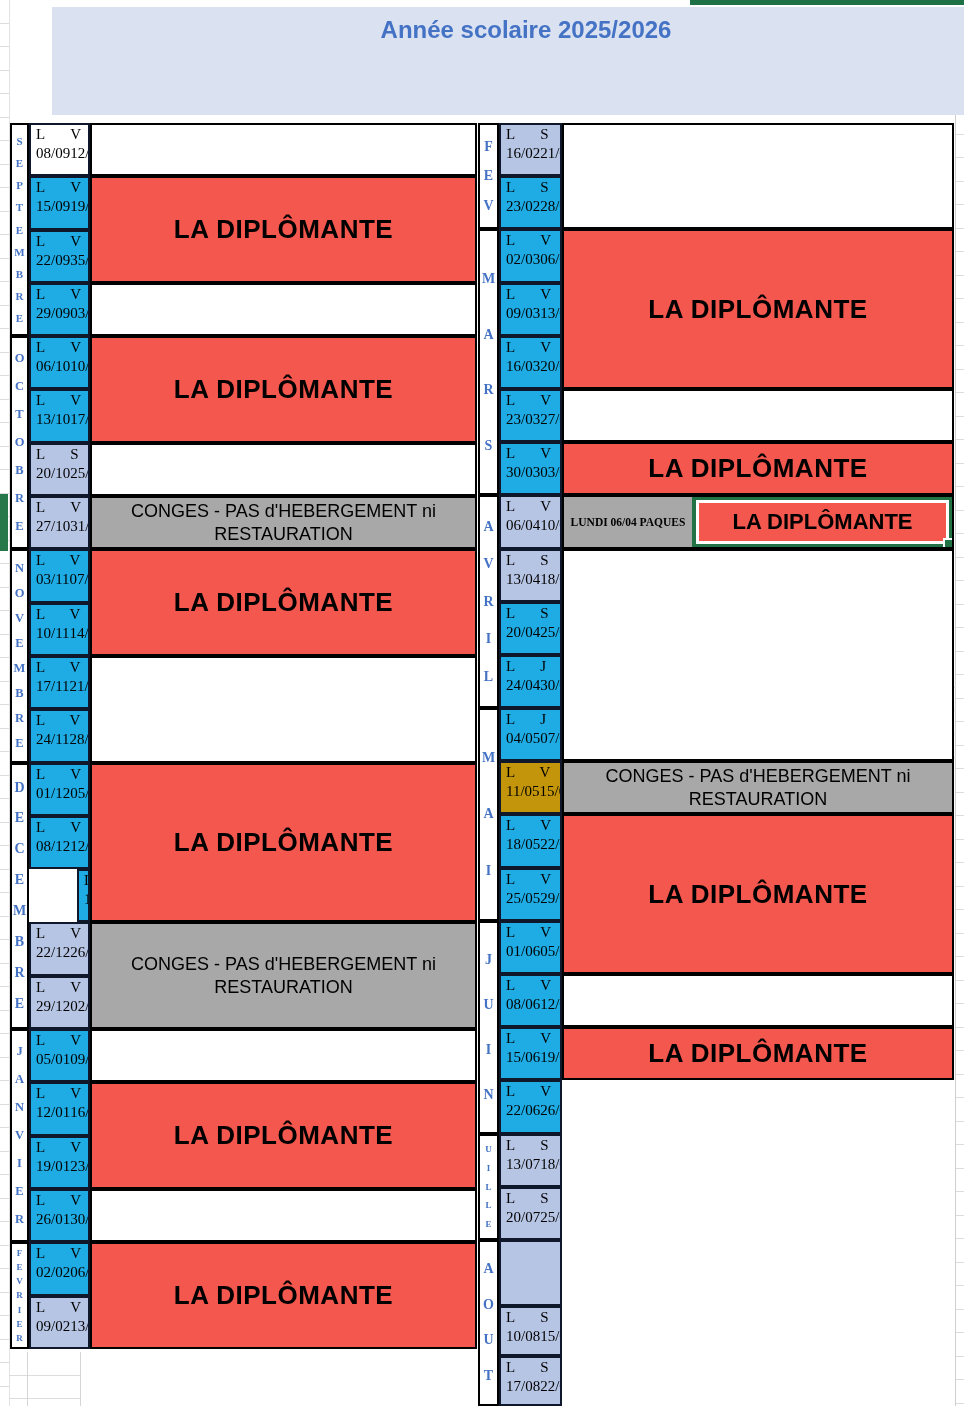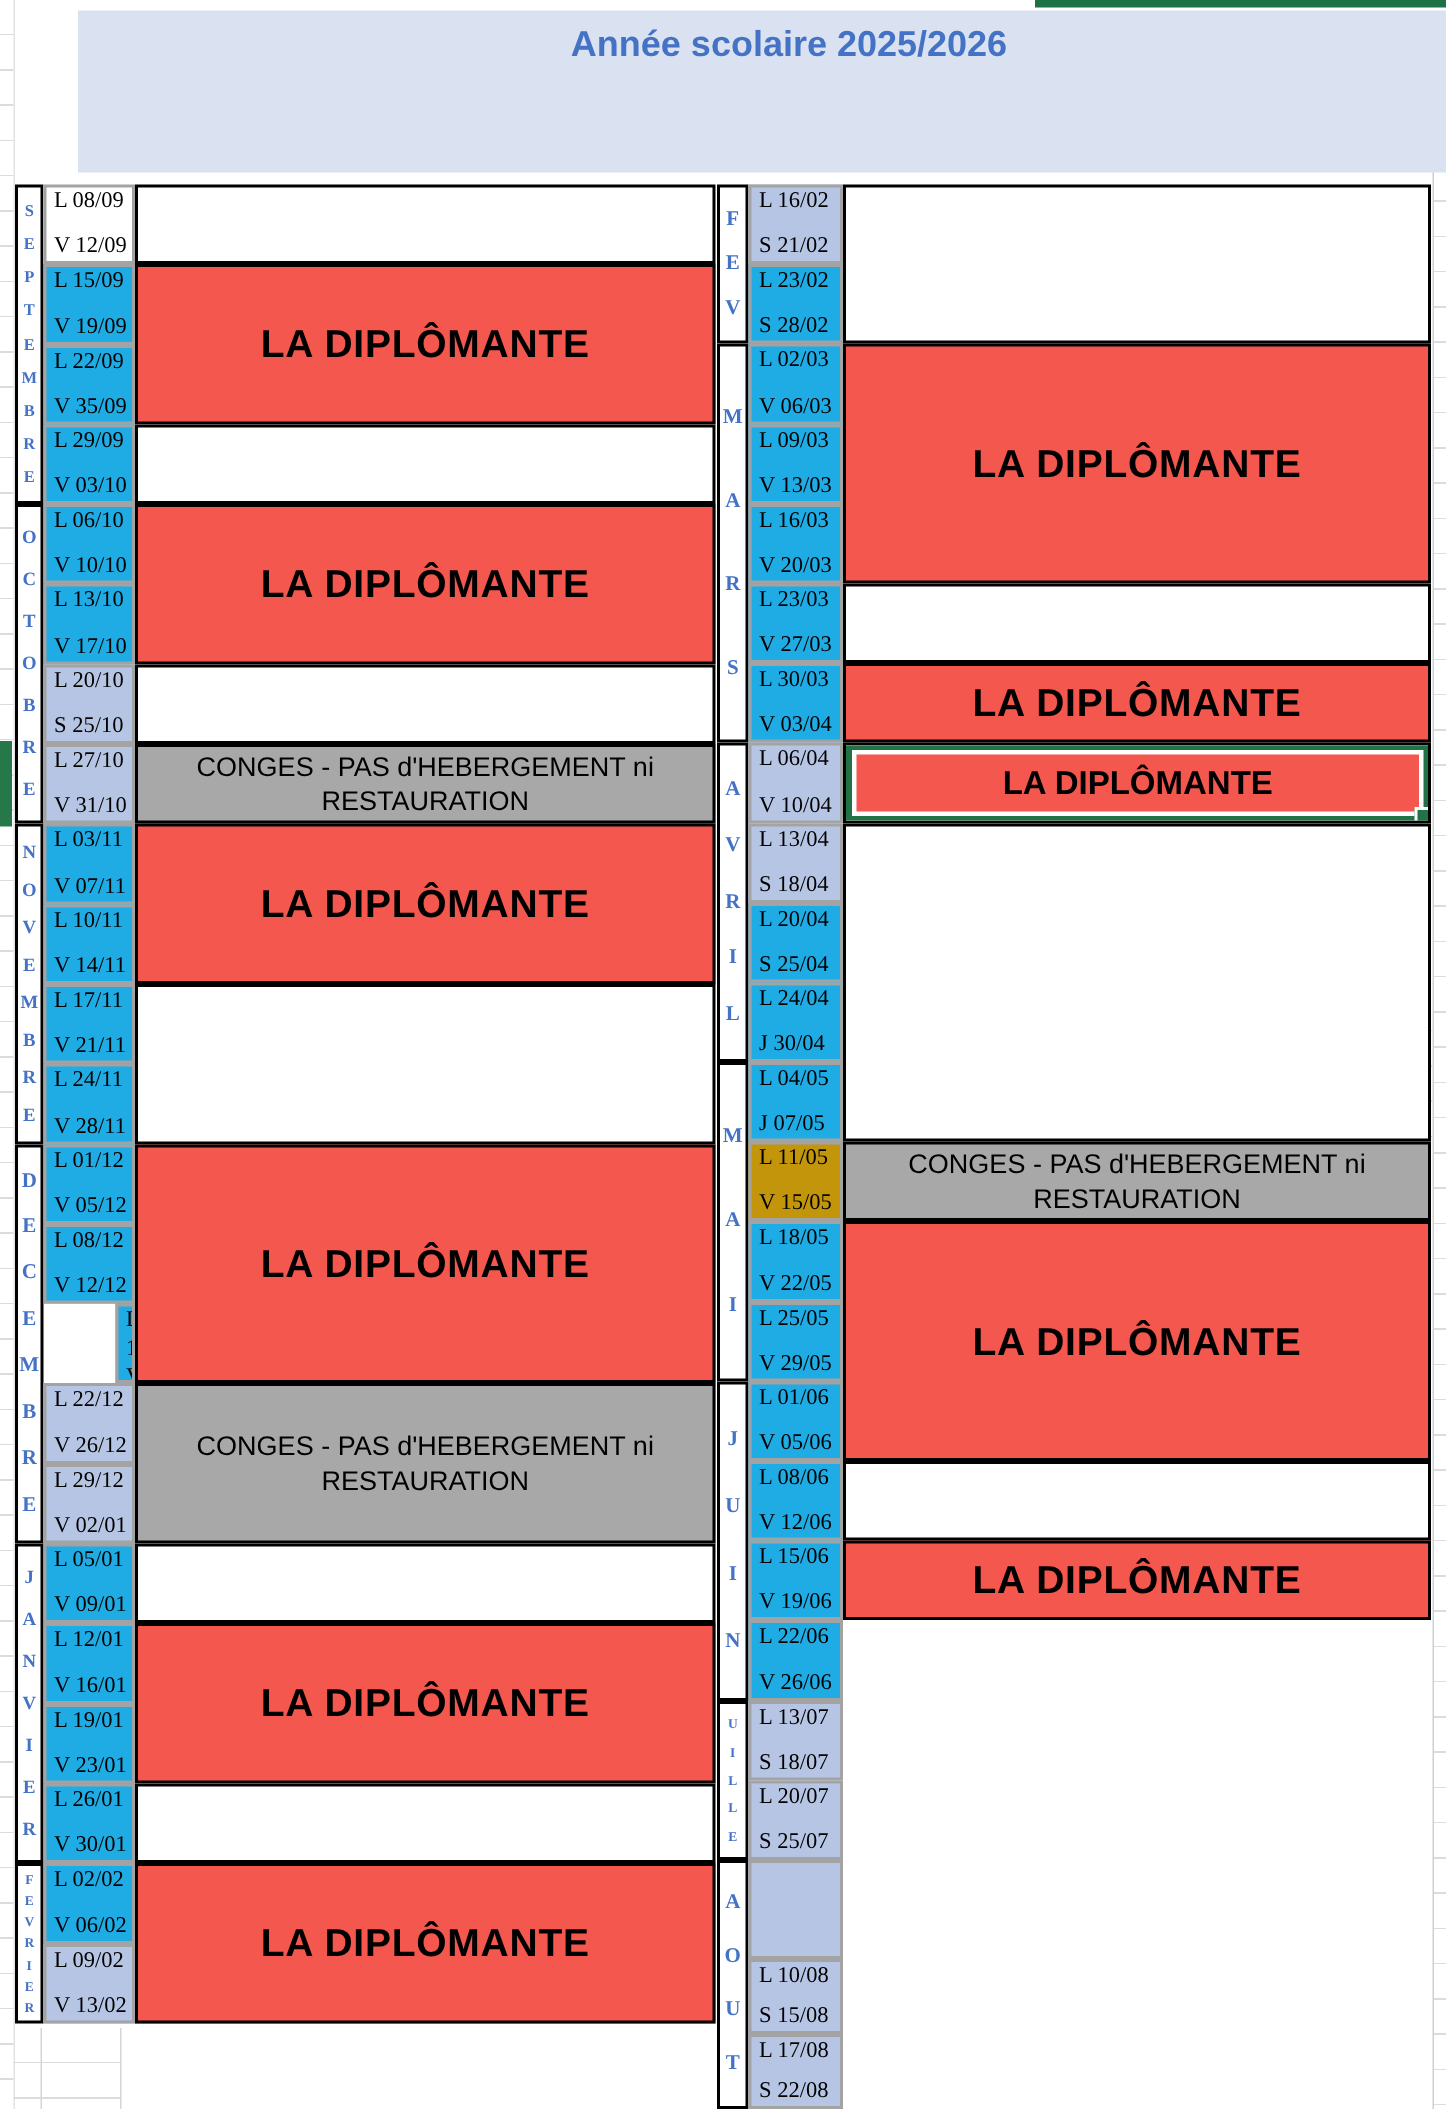--- a/index.html
+++ b/index.html
@@ -23,22 +23,22 @@
   #header .t1{color:#4472C4;font-size:24px;font-weight:bold;padding-top:9px;}
   #header .t2{color:#000;font-size:22px;font-weight:bold;padding-top:8px;}
 
   .col{position:absolute;top:123px;display:grid;z-index:2;}
   #col-left{left:10px;width:467px;}
   #col-right{left:478px;width:476px;}
 
   .mlabel{background:#fff;border:2px solid #000;display:flex;flex-direction:column;
           justify-content:space-evenly;align-items:center;color:#4472C4;
           font-family:"Liberation Serif",serif;font-weight:bold;overflow:hidden;}
-  .wk{border:2px solid #a3a3a3;font-family:"Liberation Serif",serif;font-size:15px;color:#000;
-      display:flex;flex-direction:column;justify-content:space-between;padding-left:5px;line-height:19px;
+  .wk{border:2px solid #0f172a;font-family:"Liberation Serif",serif;font-size:15px;color:#000;
+      display:flex;justify-content:space-between;padding-left:5px;line-height:19px;
       overflow:hidden;}
   .blk{border:2px solid #000;display:flex;align-items:center;justify-content:center;
        text-align:center;overflow:hidden;}
   .blk.white{background:#fff;}
   .blk.red{background:#F4574E;font-weight:bold;font-size:26px;color:#000;letter-spacing:.5px;}
   .blk.gray{background:#A8A8A8;font-size:18px;color:#000;padding:0 24px;line-height:23px;}
   .blk.peach{background:#FBE5D6;color:#E8131B;font-weight:bold;font-size:24px;letter-spacing:1px;}
   .blk.special{background:#A8A8A8;padding:0;align-items:stretch;}
   .paques{flex:0 0 33%;display:flex;align-items:center;justify-content:center;
           font-family:"Liberation Serif",serif;font-weight:bold;font-size:11.5px;color:#000;}
@@ -388,20 +388,21 @@
     </div>
     <div class="blk white" style="grid-area: 1 / 3 / span 2;"></div>
     <div class="blk red" style="grid-area: 3 / 3 / span 3;">
       <div>LA DIPLÔMANTE</div>
     </div>
     <div class="blk white" style="grid-area: 6 / 3 / span 1;"></div>
     <div class="blk red" style="grid-area: 7 / 3 / span 1;">
       <div>LA DIPLÔMANTE</div>
     </div>
     <div class="blk special" style="grid-area: 8 / 3 / span 1;">
+      <div class="paques">LUNDI 06/04 PAQUES</div>
       <div class="selcell">
         <div class="selinner">LA DIPLÔMANTE</div>
         <div class="handle"></div>
       </div>
     </div>
     <div class="blk white" style="grid-area: 9 / 3 / span 4;"></div>
     <div class="blk gray" style="grid-area: 13 / 3 / span 1;">
       <div>CONGES - PAS d'HEBERGEMENT ni RESTAURATION</div>
     </div>
     <div class="blk red" style="grid-area: 14 / 3 / span 3;">

